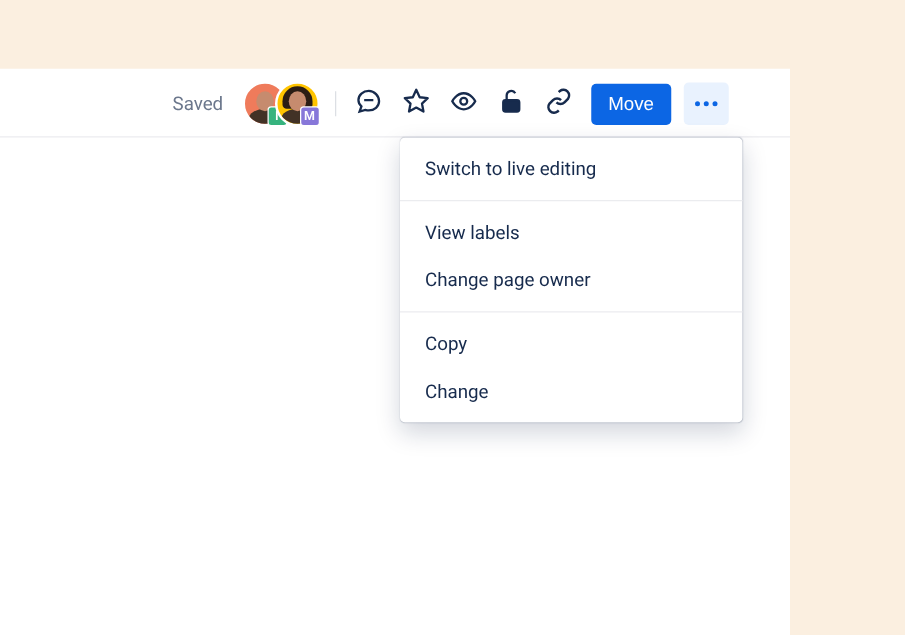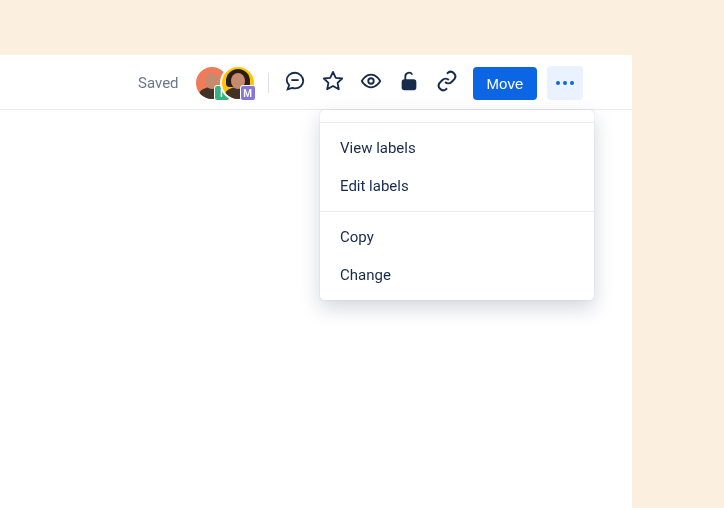--- a/index.html
+++ b/index.html
@@ -253,26 +253,29 @@
   <div class="more-btn">
     <span class="dots">
       <span class="dot"></span>
         <span class="dot"></span>
         <span class="dot"></span>
     </span>
   </div>
 </div>
 
 <div class="menu">
+  <div class="menu-item">
+    <span>Switch to live editing</span>
+  </div>
   <div class="menu-sep"></div>
   <div class="menu-item">
     <span>View labels</span>
   </div>
   <div class="menu-item">
-    <span>Edit labels</span>
+    <span>Change page owner</span>
   </div>
   <div class="menu-sep"></div>
   <div class="menu-item">
     <span>Copy</span>
   </div>
   <div class="menu-item">
     <span>Change</span>
   </div>
 </div>
 

